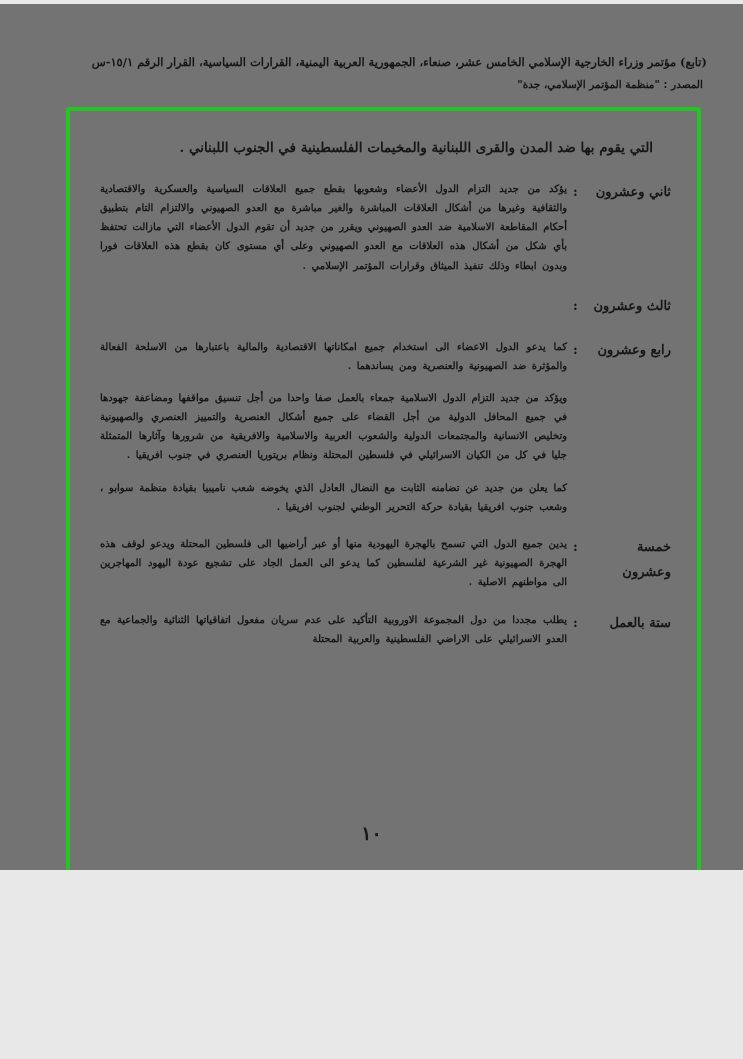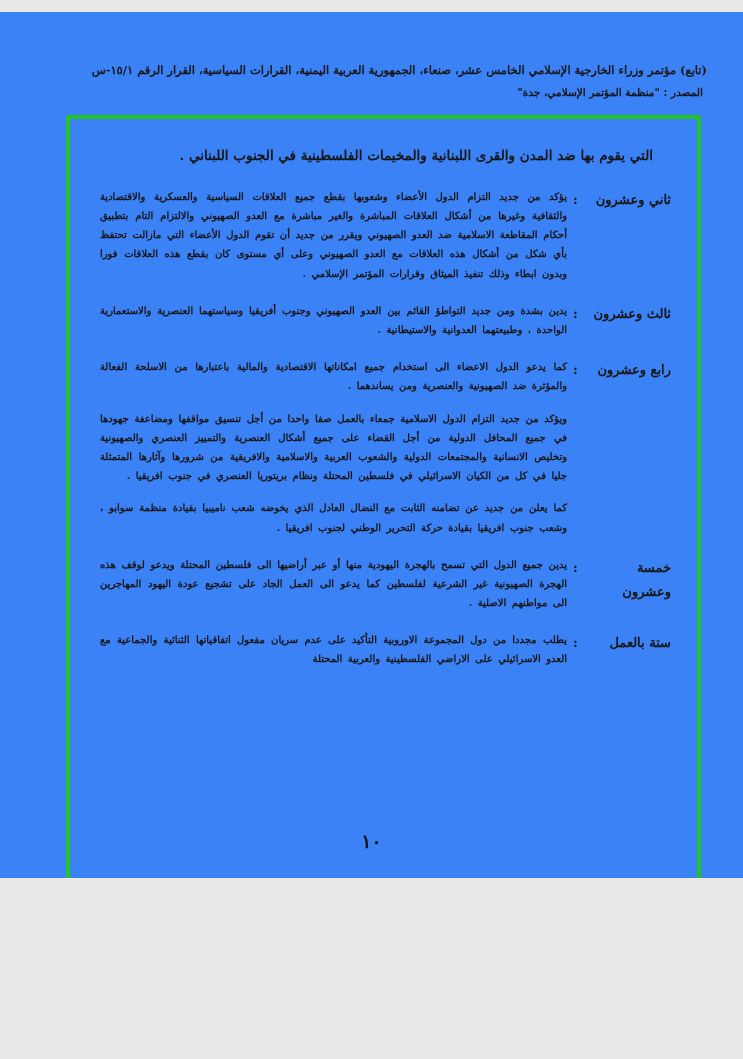--- a/index.html
+++ b/index.html
@@ -3,22 +3,22 @@
 <meta charset="utf-8">
 <style>
   * { margin: 0; padding: 0; box-sizing: border-box; }
   html, body { background: #e8e8e8; }
   body { font-family: "DejaVu Serif", "Liberation Serif", serif; }
 
   .page {
     position: relative;
     width: 743px;
     height: 866px;
-    margin: 12px auto;
-    background: #3b82f6;
+    margin: 4px auto;
+    background: #737373;
     direction: rtl;
     color: var(--text-color, #161616);
     overflow: hidden;
   }
 
   .header { padding: 50px 36px 0 36px; }
   .header-title {
     font-size: 11.5px;
     font-weight: bold;
     text-align: right;
@@ -107,21 +107,20 @@
         <p>يؤكد من جديد التزام الدول الأعضاء وشعوبها بقطع جميع العلاقات السياسية والعسكرية والاقتصادية والثقافية وغيرها من أشكال العلاقات المباشرة والغير مباشرة مع العدو الصهيوني والالتزام التام بتطبيق أحكام المقاطعة الاسلامية ضد العدو الصهيوني ويقرر من جديد أن تقوم الدول الأعضاء التي مازالت تحتفظ بأي شكل من أشكال هذه العلاقات مع العدو الصهيوني وعلى أي مستوى كان بقطع هذه العلاقات فورا وبدون ابطاء وذلك تنفيذ الميثاق وقرارات المؤتمر الإسلامي .</p>
       </div>
     </div>
 
     <div class="item">
       <div class="label-col">
         <span class="label">ثالث وعشرون</span>
         <span class="colon">:</span>
       </div>
       <div class="text-col">
-        <p>يدين بشدة ومن جديد التواطؤ القائم بين العدو الصهيوني وجنوب أفريقيا وسياستهما العنصرية والاستعمارية الواحدة ، وطبيعتهما العدوانية والاستيطانية .</p>
       </div>
     </div>
 
     <div class="item">
       <div class="label-col">
         <span class="label">رابع وعشرون</span>
         <span class="colon">:</span>
       </div>
       <div class="text-col">
         <p>كما يدعو الدول الاعضاء الى استخدام جميع امكاناتها الاقتصادية والمالية باعتبارها من الاسلحة الفعالة والمؤثرة ضد الصهيونية والعنصرية ومن يساندهما .</p>

